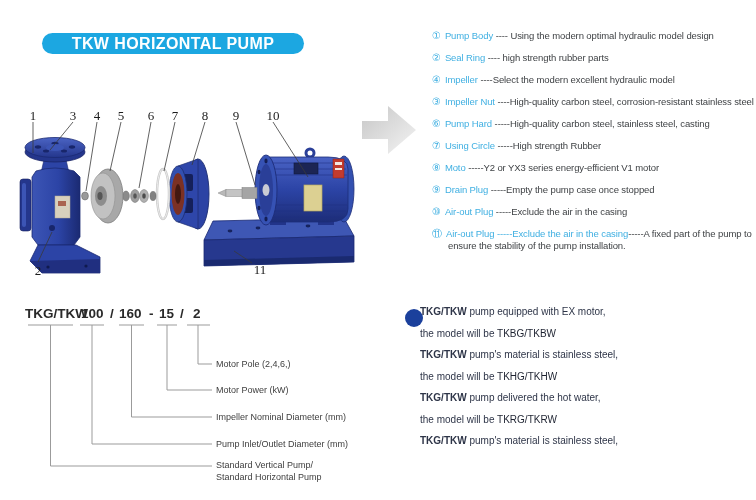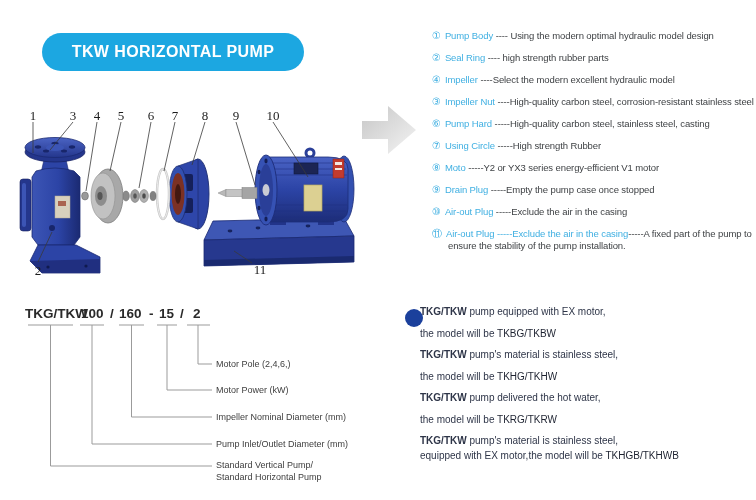--- a/index.html
+++ b/index.html
@@ -1,20 +1,20 @@
 <!DOCTYPE html>
 <html><head>
 <meta charset="utf-8">
 <style>
   html,body{margin:0;padding:0;background:#ffffff;}
   #page{position:relative;width:756px;height:500px;background:#ffffff;overflow:hidden;
         font-family:"Liberation Sans","DejaVu Sans",sans-serif;}
 
   
-  .title-pill{position:absolute;left:42px;top:33px;width:262px;height:38px;
+  .title-pill{position:absolute;left:42px;top:33px;width:262px;height:21px;
       background:#1ca7e1;border-radius:19px;display:flex;align-items:center;justify-content:center;}
   .title-pill span{color:#ffffff;font-weight:bold;font-size:16px;letter-spacing:.4px;}
 
   
   .parts-list{position:absolute;left:420px;top:30px;width:334px;margin-left:12px;}
   .pl-item{padding-left:16px;text-indent:-16px;margin-bottom:10px;
       font-size:9.5px;line-height:12px;color:#3f4245;letter-spacing:-0.1px;}
   .pl-num{color:#41b0e2;margin-right:4px;font-size:10px;}
   .pl-label{color:#41b0e2;}
   .pl-desc{color:#3f4245;}
@@ -248,16 +248,15 @@
 
   <div class="note-bullet"></div>
   <div class="notes">
     <div class="note-line"><span class="nl-prefix">TKG/TKW</span><span> pump equipped with EX motor,</span><span class="nl-code"></span></div>
     <div class="note-line"><span class="nl-prefix"></span><span>the model will be </span><span class="nl-code">TKBG/TKBW</span></div>
     <div class="note-line"><span class="nl-prefix">TKG/TKW</span><span> pump's material is stainless steel,</span><span class="nl-code"></span></div>
     <div class="note-line"><span class="nl-prefix"></span><span>the model will be </span><span class="nl-code">TKHG/TKHW</span></div>
     <div class="note-line"><span class="nl-prefix">TKG/TKW</span><span> pump delivered the hot water,</span><span class="nl-code"></span></div>
     <div class="note-line"><span class="nl-prefix"></span><span>the model will be </span><span class="nl-code">TKRG/TKRW</span></div>
     <div class="note-line tight"><span class="nl-prefix">TKG/TKW</span><span> pump's material is stainless steel,</span><span class="nl-code"></span></div>
-    <div class="note-line tight"><span class="nl-prefix"></span><span>equipped with EX motor,the model will be </span><span class="nl-code">TKHGB/TKHWB</span></div>
   </div>
 
 </div>
 
 </body></html>

